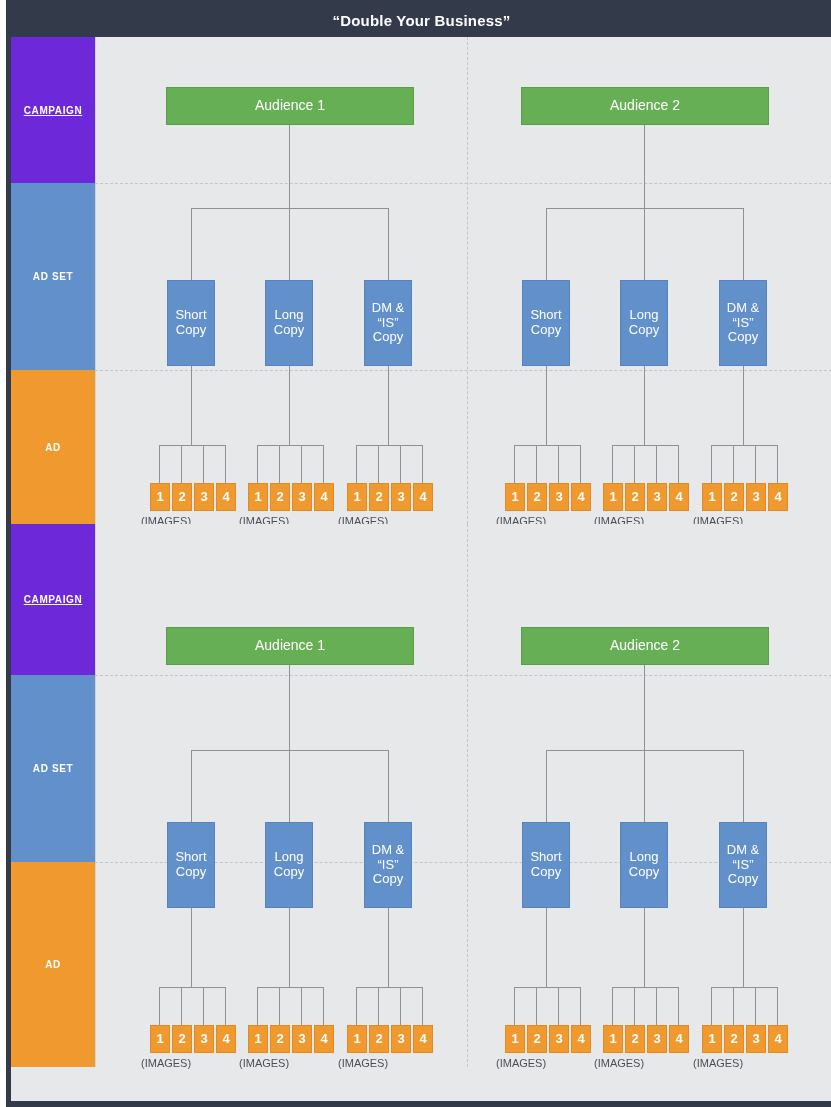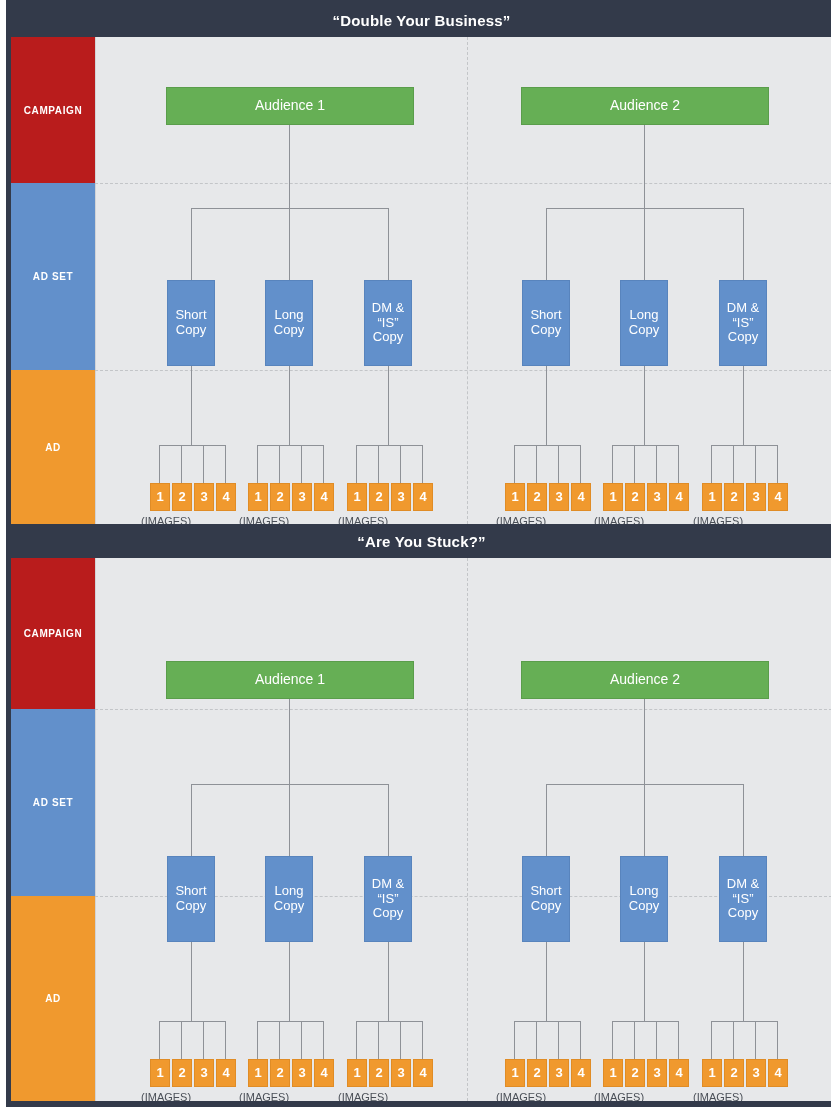--- a/index.html
+++ b/index.html
@@ -61,21 +61,21 @@
     width: 84px;
     display: flex;
     align-items: center;
     justify-content: center;
     color: #ffffff;
     font-size: 10px;
     font-weight: bold;
     letter-spacing: 0.6px;
     box-sizing: border-box;
   }
-  .rail-campaign { background: #b91c1c; }
+  .rail-campaign { background: #6d28d9; text-decoration: underline; }
   .rail-adset    { background: #6290cb; }
   .rail-ad       { background: #f0992e; }
 
   
   .hdash {
     position: absolute;
     left: 84px;
     right: 0;
     height: 0;
     border-top: 1px dashed #c3c5c8;
@@ -339,21 +339,20 @@
         </div>
       <div class="node node-ad" style="left:757px;top:446px;">
           <span>4</span>
         </div>
       <div class="images-label" style="left:682px;top:478px;width:105px;">(IMAGES)</div>
 
     </div>
   </div>
 
   <div class="panel" style="top:521px;height:577px;">
-    <div class="panel-title">“Are You Stuck?”</div>
     <div class="panel-body" style="height:543px;">
 
       <div class="rail">
         <div class="rail-cell rail-campaign" style="top:0px;height:151px;">
           <span>CAMPAIGN</span>
         </div>
         <div class="rail-cell rail-adset" style="top:151px;height:187px;">
           <span>AD SET</span>
         </div>
         <div class="rail-cell rail-ad" style="top:338px;height:205px;">

